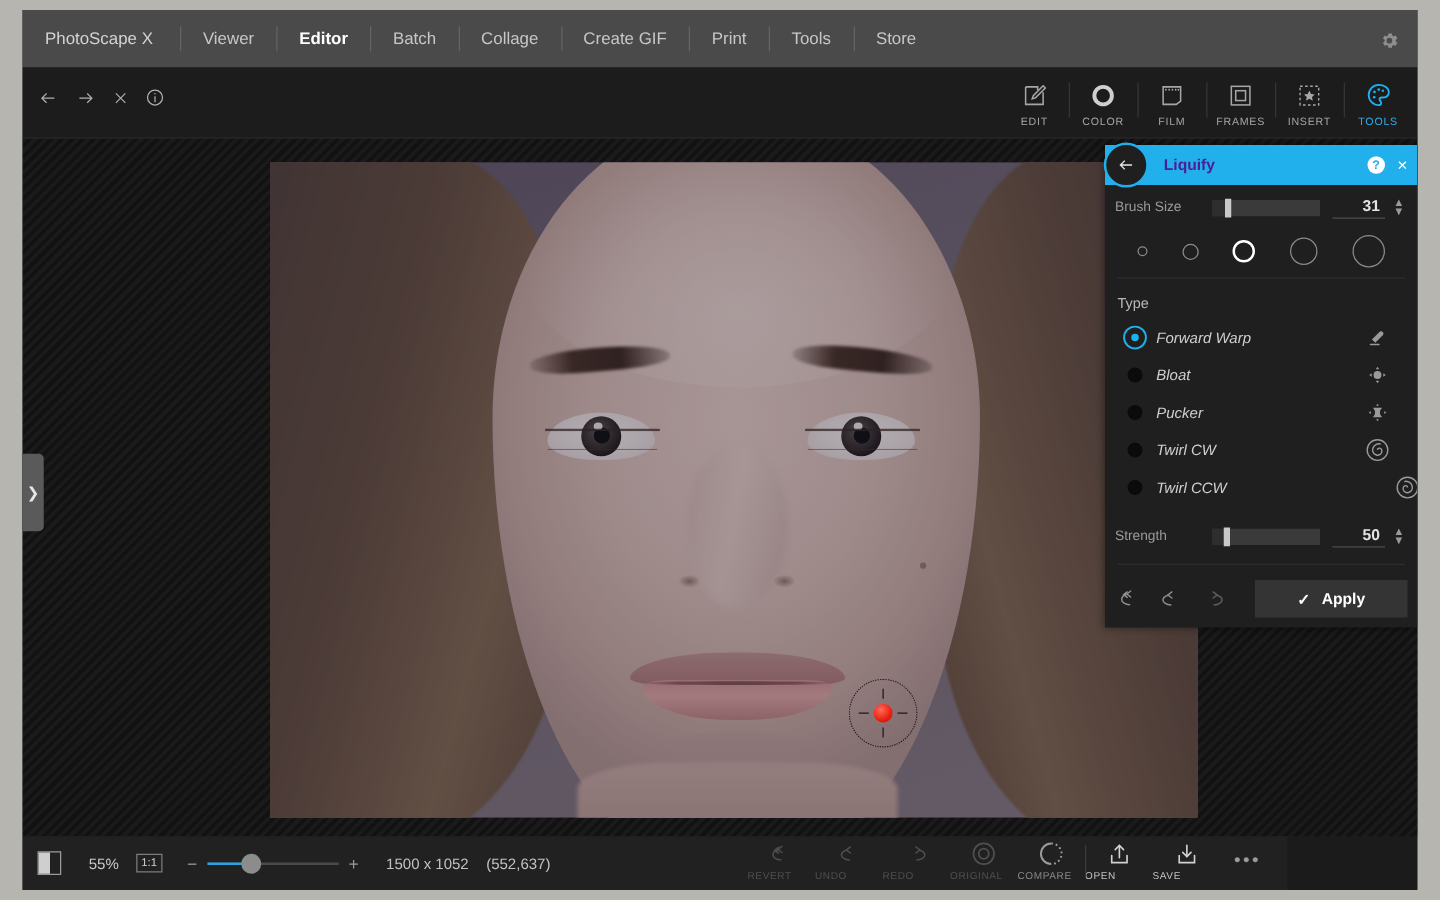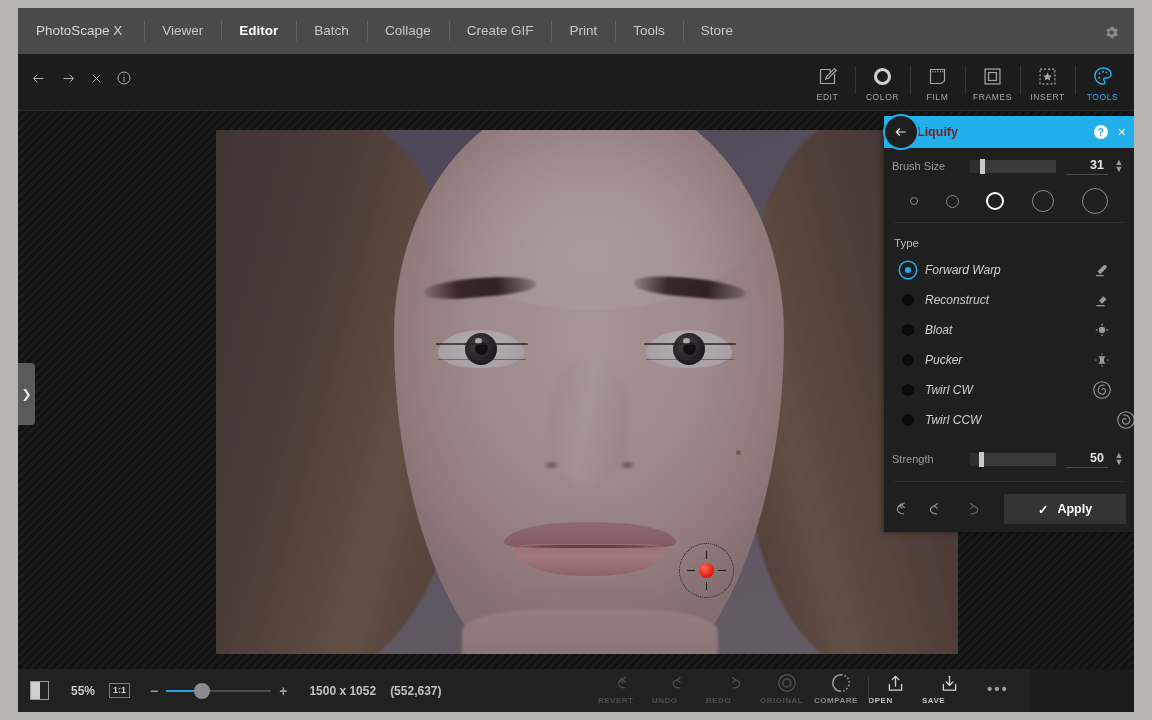--- a/index.html
+++ b/index.html
@@ -306,22 +306,22 @@
   .panel-back {
     position: absolute; left: -1px; top: -2px;
     width: 36px; height: 36px;
     border-radius: 50%;
     background: #1f1f1f;
     border: 2.5px solid #21b0ec;
     display: flex; align-items: center; justify-content: center;
     color: #e8e8e8; font-size: 15px;
   }
   .panel-title {
-    margin-left: 33px;
-    color: #7f1d1d;
+    margin-left: 47px;
+    color: #4c1d95;
     font-size: 12.5px;
     font-weight: bold;
   }
   .panel-header .hdr-icons {
     position: absolute; right: 8px; top: 0; height: 32px;
     display: flex; align-items: center; gap: 10px;
   }
   .help-ic {
     width: 14px; height: 14px; border-radius: 50%;
     background: #ffffff; color: #21b0ec;
@@ -429,21 +429,21 @@
     display: flex; align-items: center; justify-content: center;
     gap: 9px;
     color: #ffffff; font-size: 12.5px; font-weight: bold;
   }
 
   
   .bottombar {
     position: absolute; left: 0; bottom: 0;
     width: 1012px; height: 43px;
     background: #212121;
-    display: flex; align-items: center; font-weight: bold;
+    display: flex; align-items: center;
   }
   .split-ic {
     margin-left: 12px;
     width: 19px; height: 19px;
     border: 1.4px solid #9a9a9a;
     display: flex;
   }
   .split-ic i { width: 50%; height: 100%; display: block; }
   .split-ic i.a { background: #cfcfcf; }
   .zoom-pct {
@@ -721,30 +721,20 @@
           <span class="radio on"></span>
           <span class="type-label">Forward Warp</span>
           <span class="type-icon">
             <svg width="22" height="18" viewBox="0 0 24 24" fill="#9a9a9a">
               <path d="M6 14l8-8c1-1 2.6-1 3.6 0s1 2.6 0 3.6l-8 8z"></path>
               <path d="M4.5 19.5h9" stroke="#9a9a9a" stroke-width="1.6" stroke-linecap="round"></path>
             </svg>
           </span>
         </div>
 
-        <div class="type-row">
-          <span class="radio"></span>
-          <span class="type-label">Reconstruct</span>
-          <span class="type-icon">
-            <svg width="22" height="18" viewBox="0 0 24 24" fill="#9a9a9a">
-              <path d="M8 13l6-6 4 4-6 6z"></path>
-              <path d="M5 19.5h10" stroke="#9a9a9a" stroke-width="1.6" stroke-linecap="round"></path>
-            </svg>
-          </span>
-        </div>
 
         <div class="type-row">
           <span class="radio"></span>
           <span class="type-label">Bloat</span>
           <span class="type-icon">
             <svg width="24" height="18" viewBox="0 0 24 24" fill="#9a9a9a">
               <circle cx="12" cy="12" r="4.2"></circle>
               <path d="M12 3.2l1.8 2.6h-3.6zM12 20.8l-1.8-2.6h3.6zM3.2 12l2.6-1.8v3.6zM20.8 12l-2.6 1.8v-3.6z"></path>
             </svg>
           </span>

